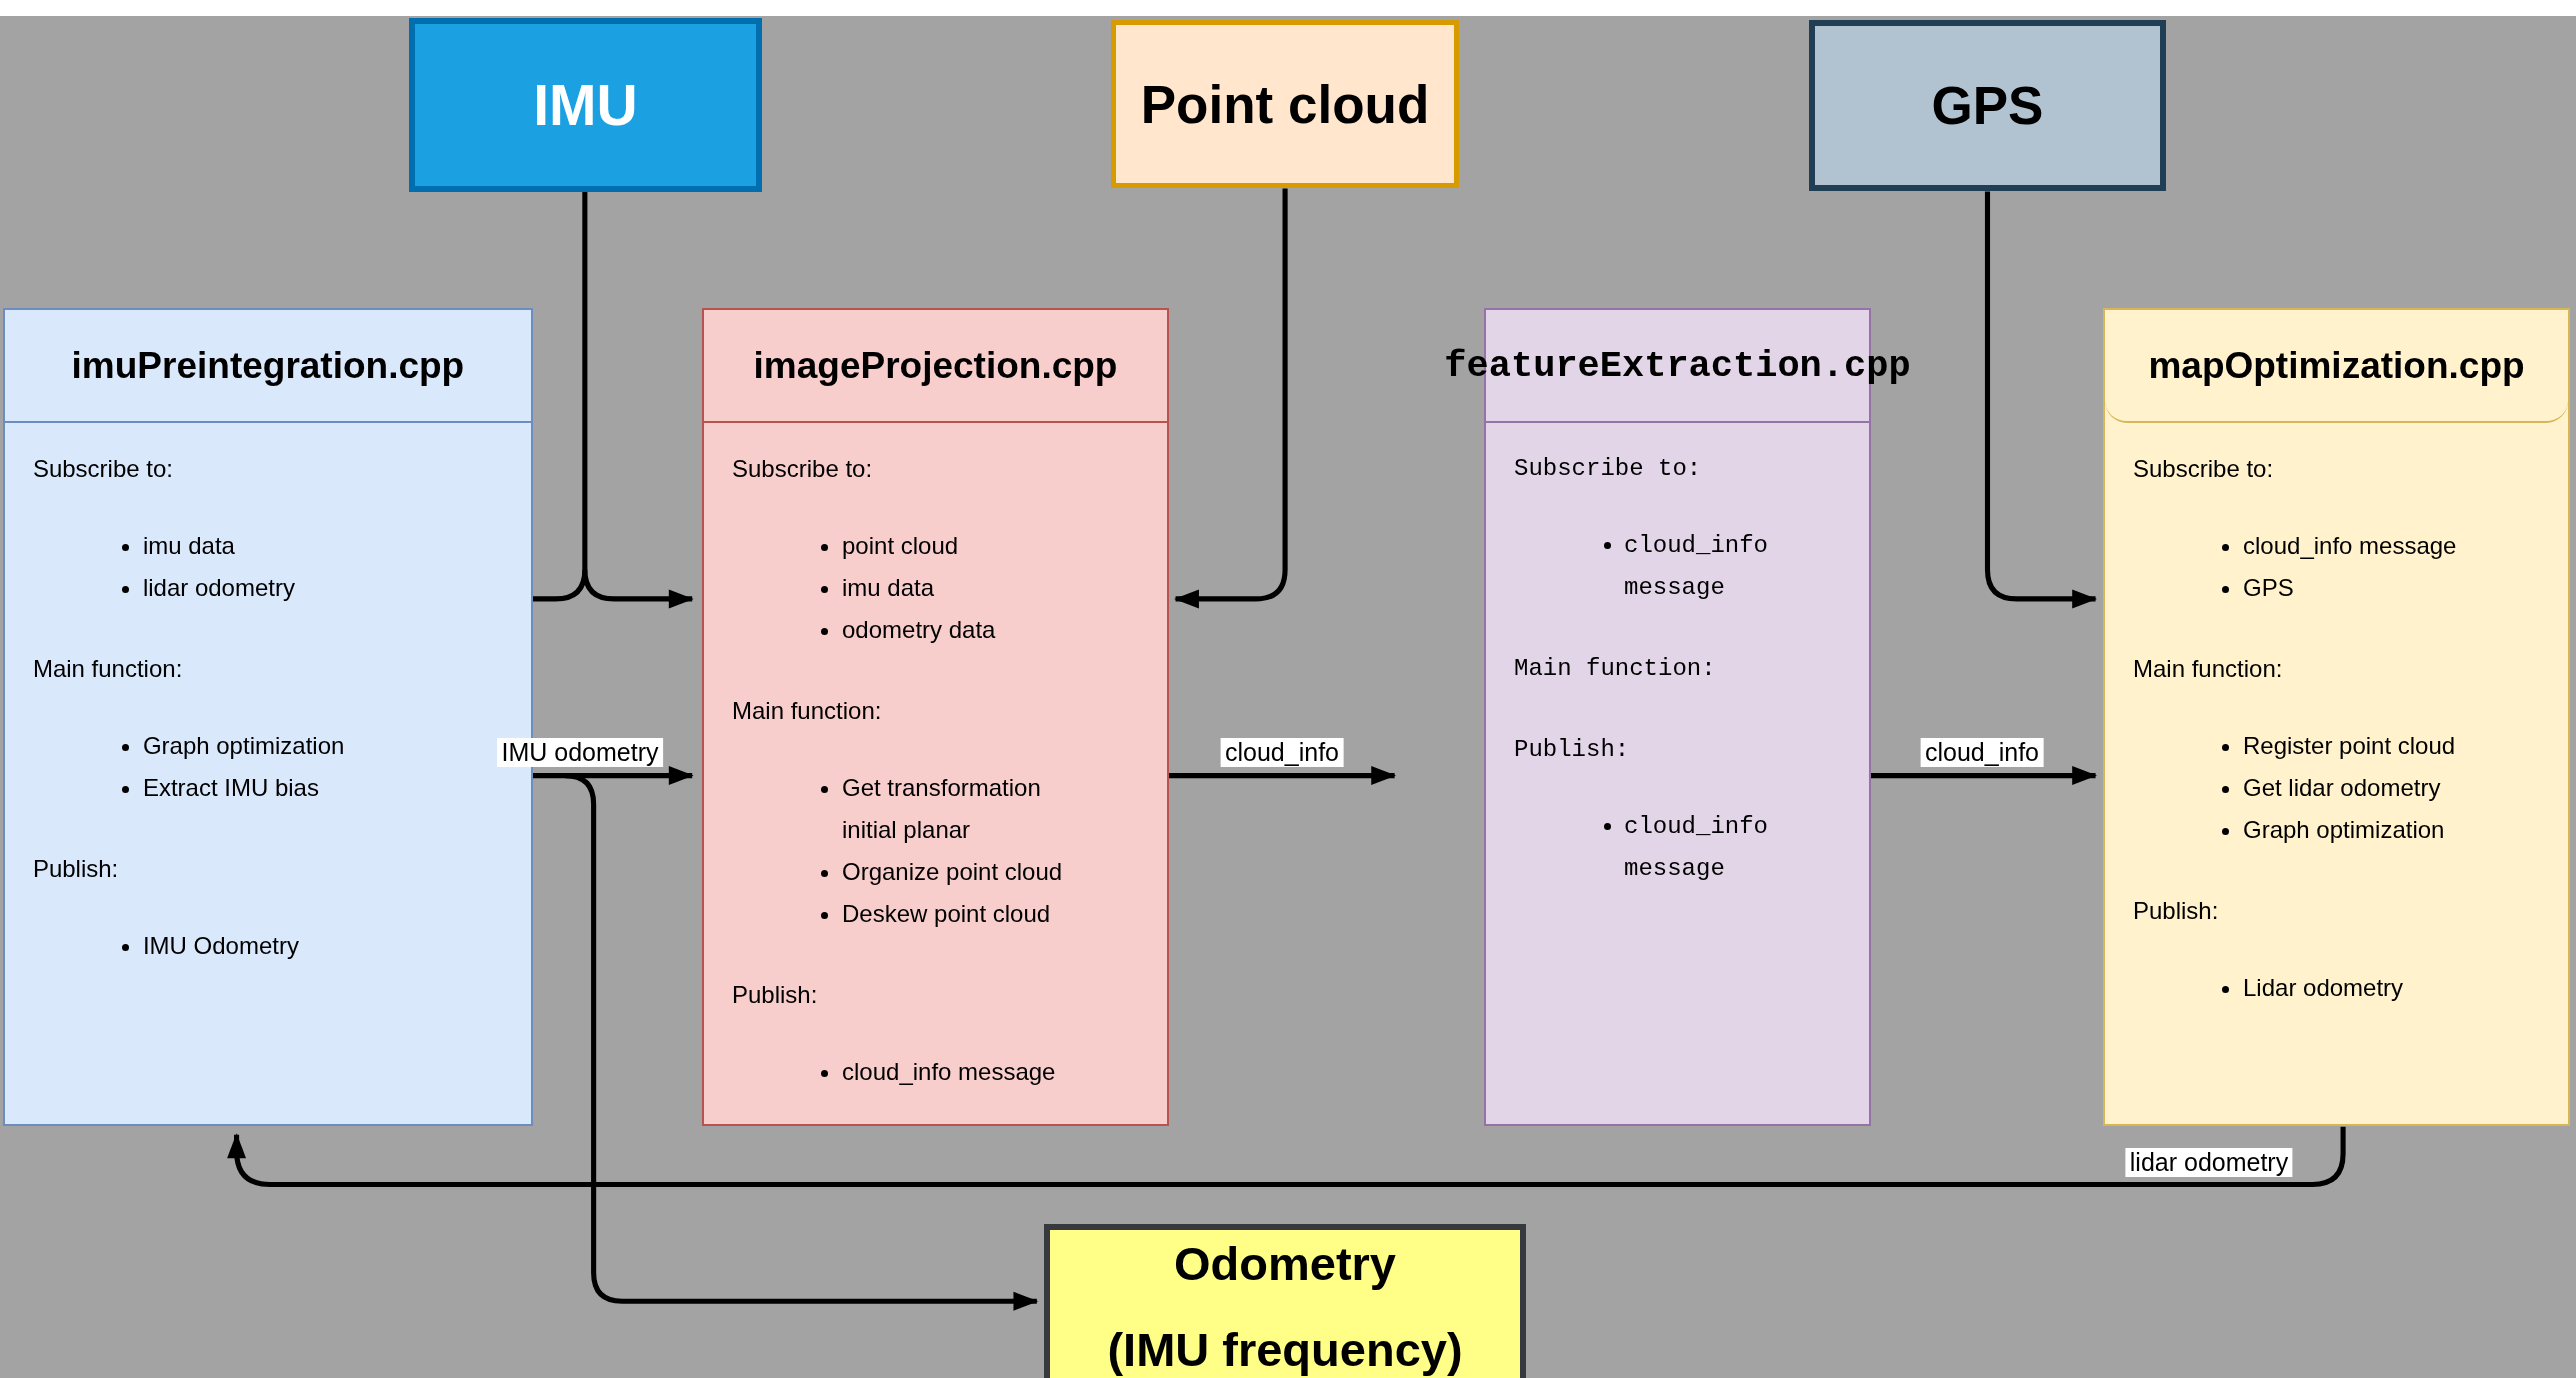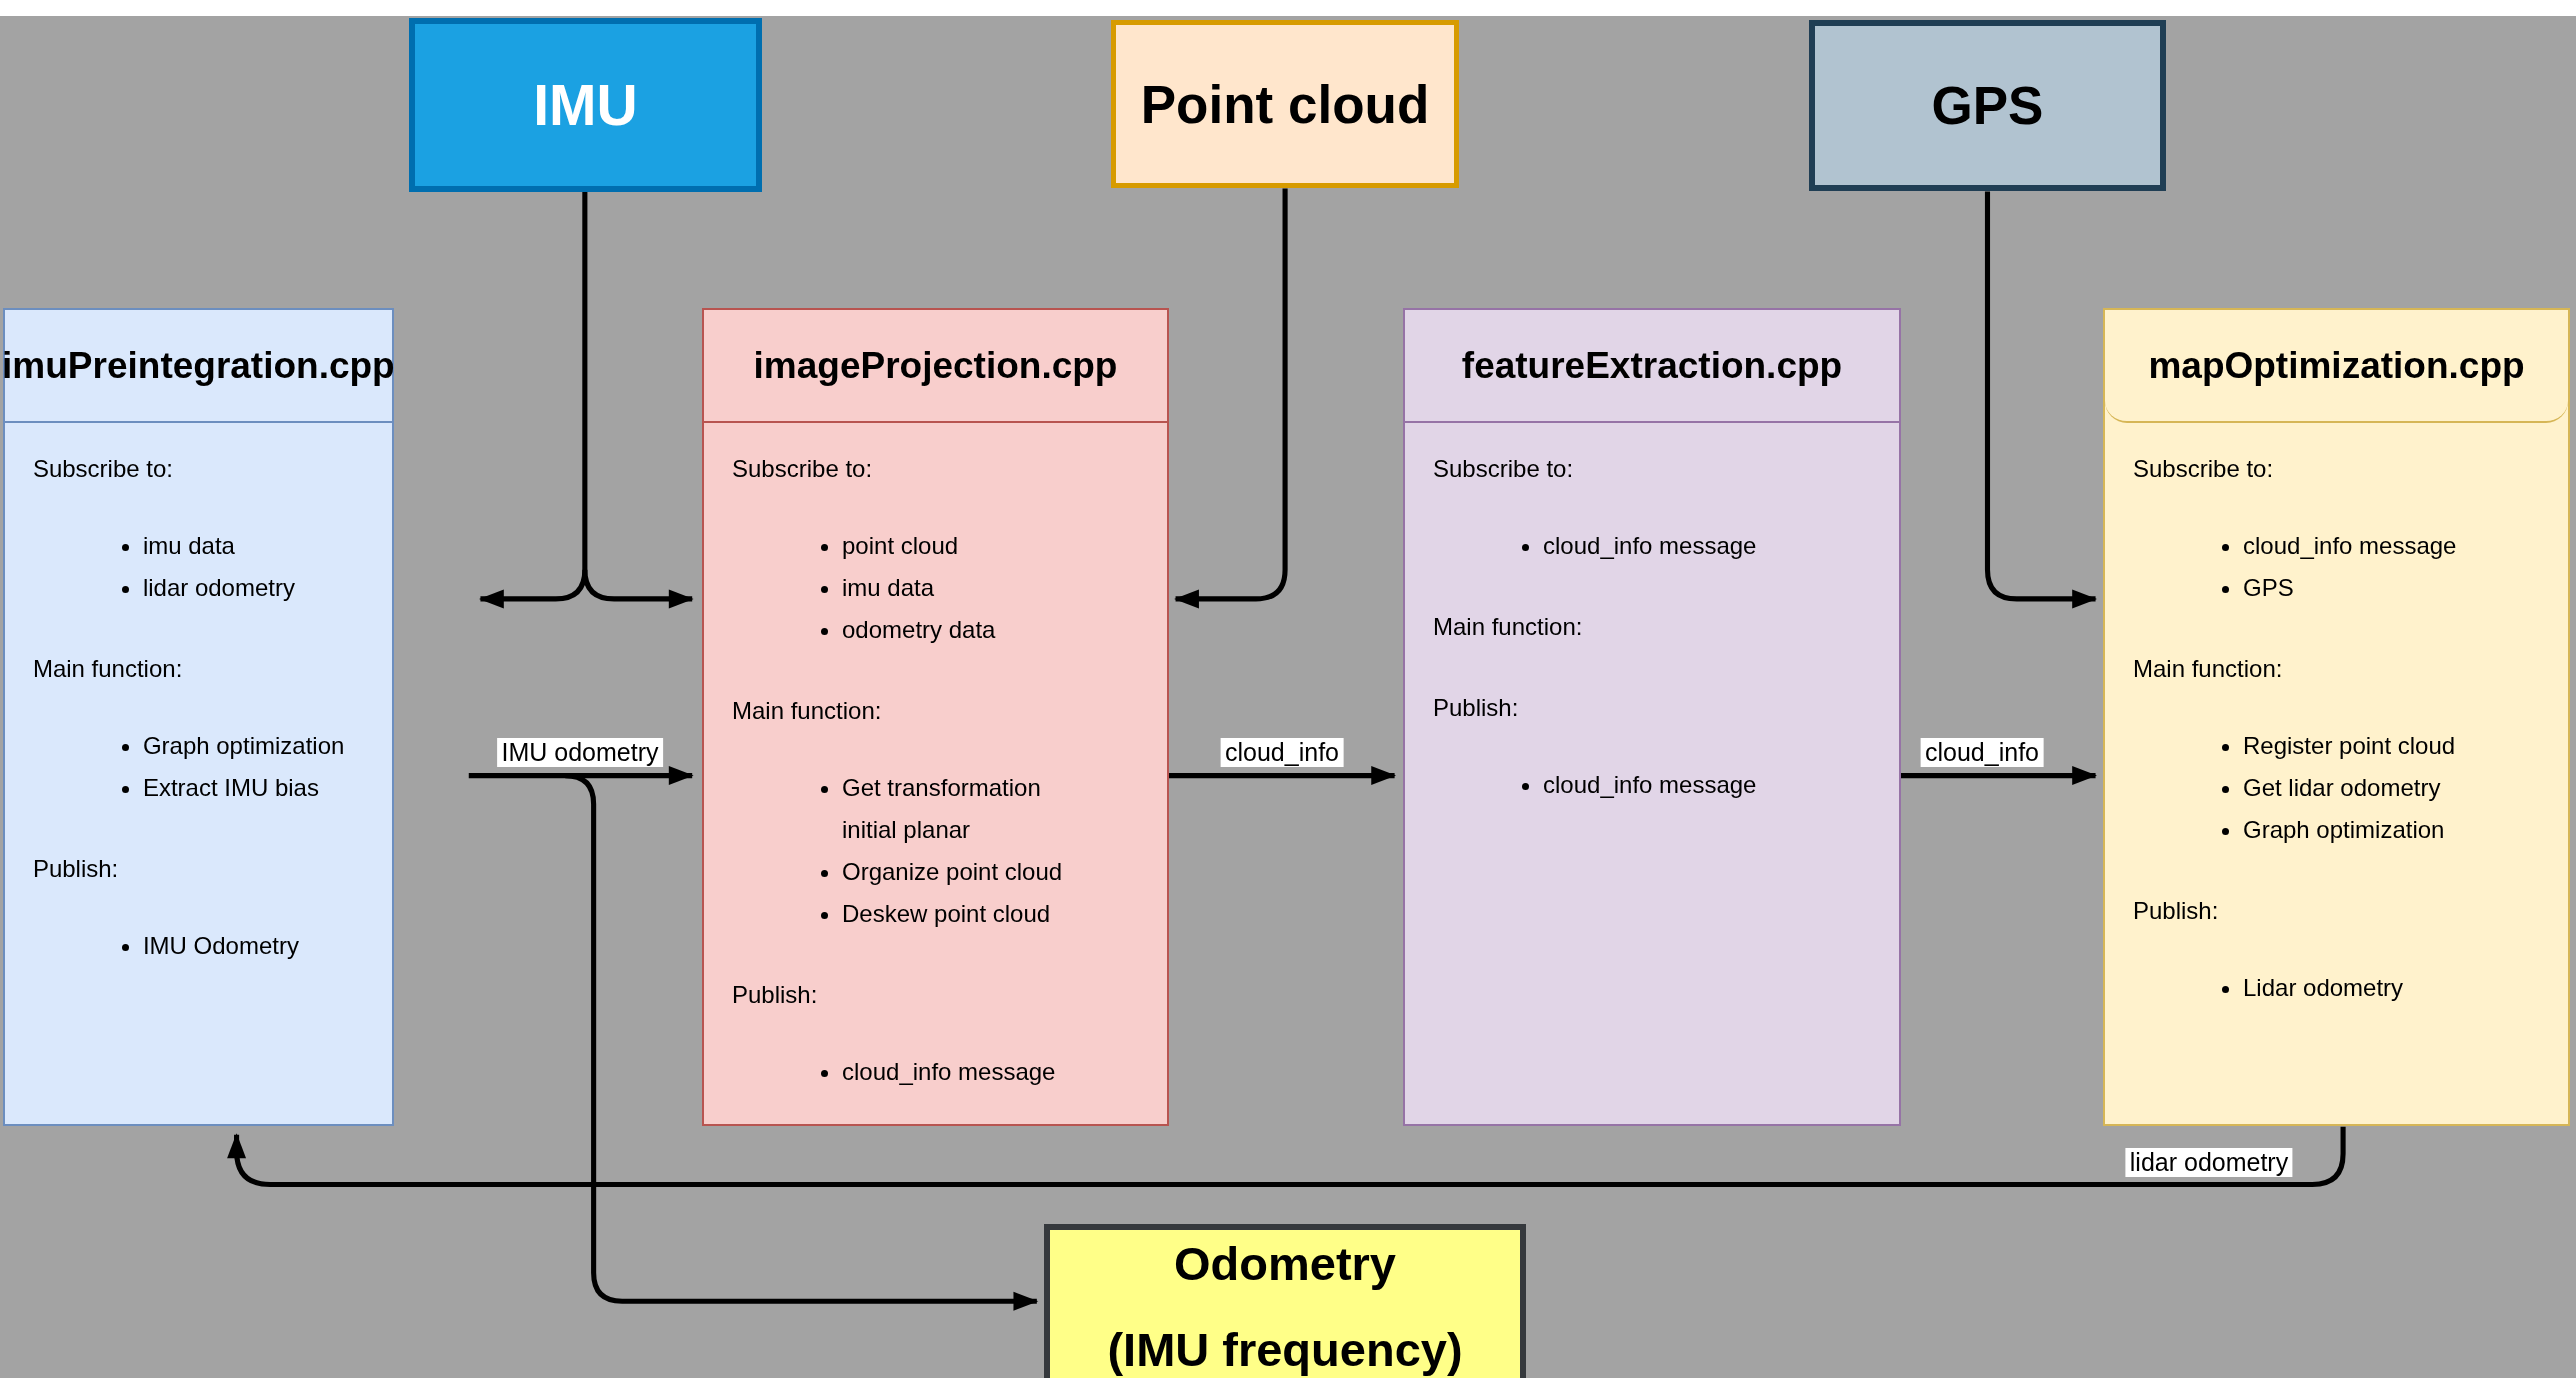--- a/index.html
+++ b/index.html
@@ -11,23 +11,23 @@
   }
   .abs{position:absolute;box-sizing:border-box;}
   
   .source-box{display:flex;align-items:center;justify-content:center;
     font-weight:bold;text-align:center;}
   #imu-box{left:409px;top:1.5px;width:353px;height:174px;border:6.6px solid;font-size:57px;color:#fff;}
   #pointcloud-box{left:1111px;top:4.4px;width:348px;height:168px;border:5.8px solid;font-size:53px;}
   #gps-box{left:1809px;top:4.4px;width:357px;height:171px;border:6.6px solid;font-size:53px;}
   
   .module-box{top:292px;height:818px;border:2.9px solid;}
-  #module-0{left:2.9px;width:391px;}
+  #module-0{left:2.9px;width:530px;}
   #module-1{left:702px;width:467px;}
-  #module-2{left:1403px;width:498px;}
+  #module-2{left:1484px;width:387px;font-family:Liberation Mono, monospace;}
   #module-3{left:2103px;width:467px;}
   .module-header{height:111px;display:flex;align-items:center;justify-content:center;
     border-bottom:2.9px solid;font-weight:bold;font-size:37px;}
   .module-content{padding:20.4px 14.6px 0 28px;font-size:24px;line-height:42px;}
   .sec-label{margin-top:39px;}
   .sec-label:first-child{margin-top:4.4px;}
   .module-content ul{margin:35px 0 0 0;padding:0 0 0 110px;}
   .module-content li{white-space:pre-line;margin:0;}
   
   #odometry-box{left:1044px;top:1208px;width:482px;height:165px;border:6.6px solid;

